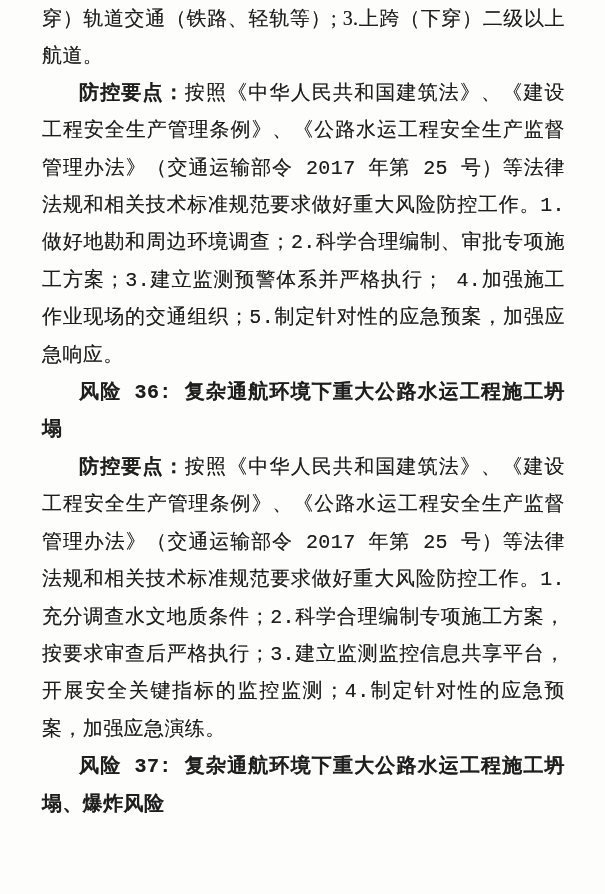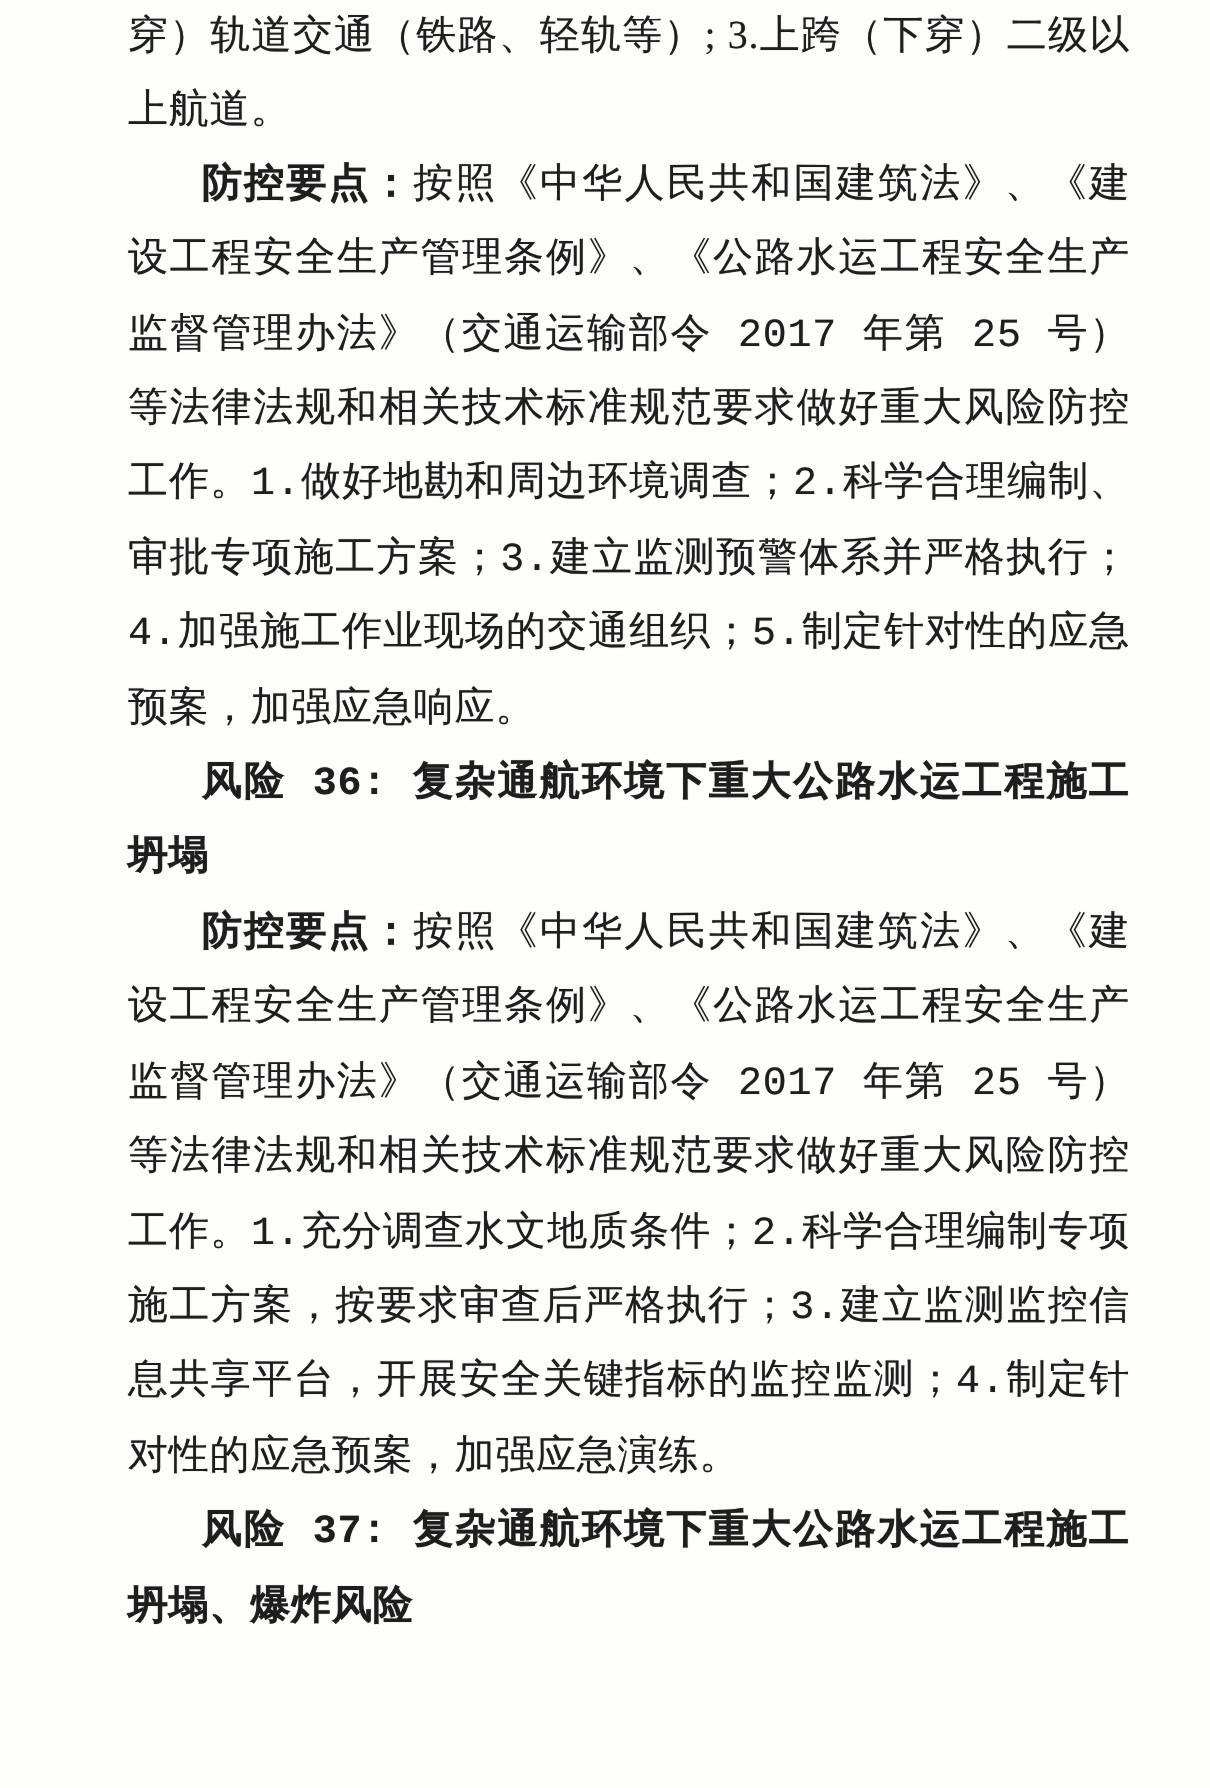--- a/index.html
+++ b/index.html
@@ -10,21 +10,21 @@
     width: 605px;
     height: 894px;
     background: #fdfdfc;
     overflow: hidden;
     font-family: "Liberation Serif", "DejaVu Serif", serif;
   }
   .page {
     box-sizing: border-box;
     width: 605px;
     height: 894px;
-    padding: 0 40px 0 64px;
+    padding: 0 40px 0 42px;
     background: #fdfdfc;
     color: #1e1e1e;
   }
   .doc-body p {
     margin: 0;
     font-size: 20px;
     line-height: 37.4px;
     text-align: justify;
     letter-spacing: 0.4px;
     color: #1e1e1e;

